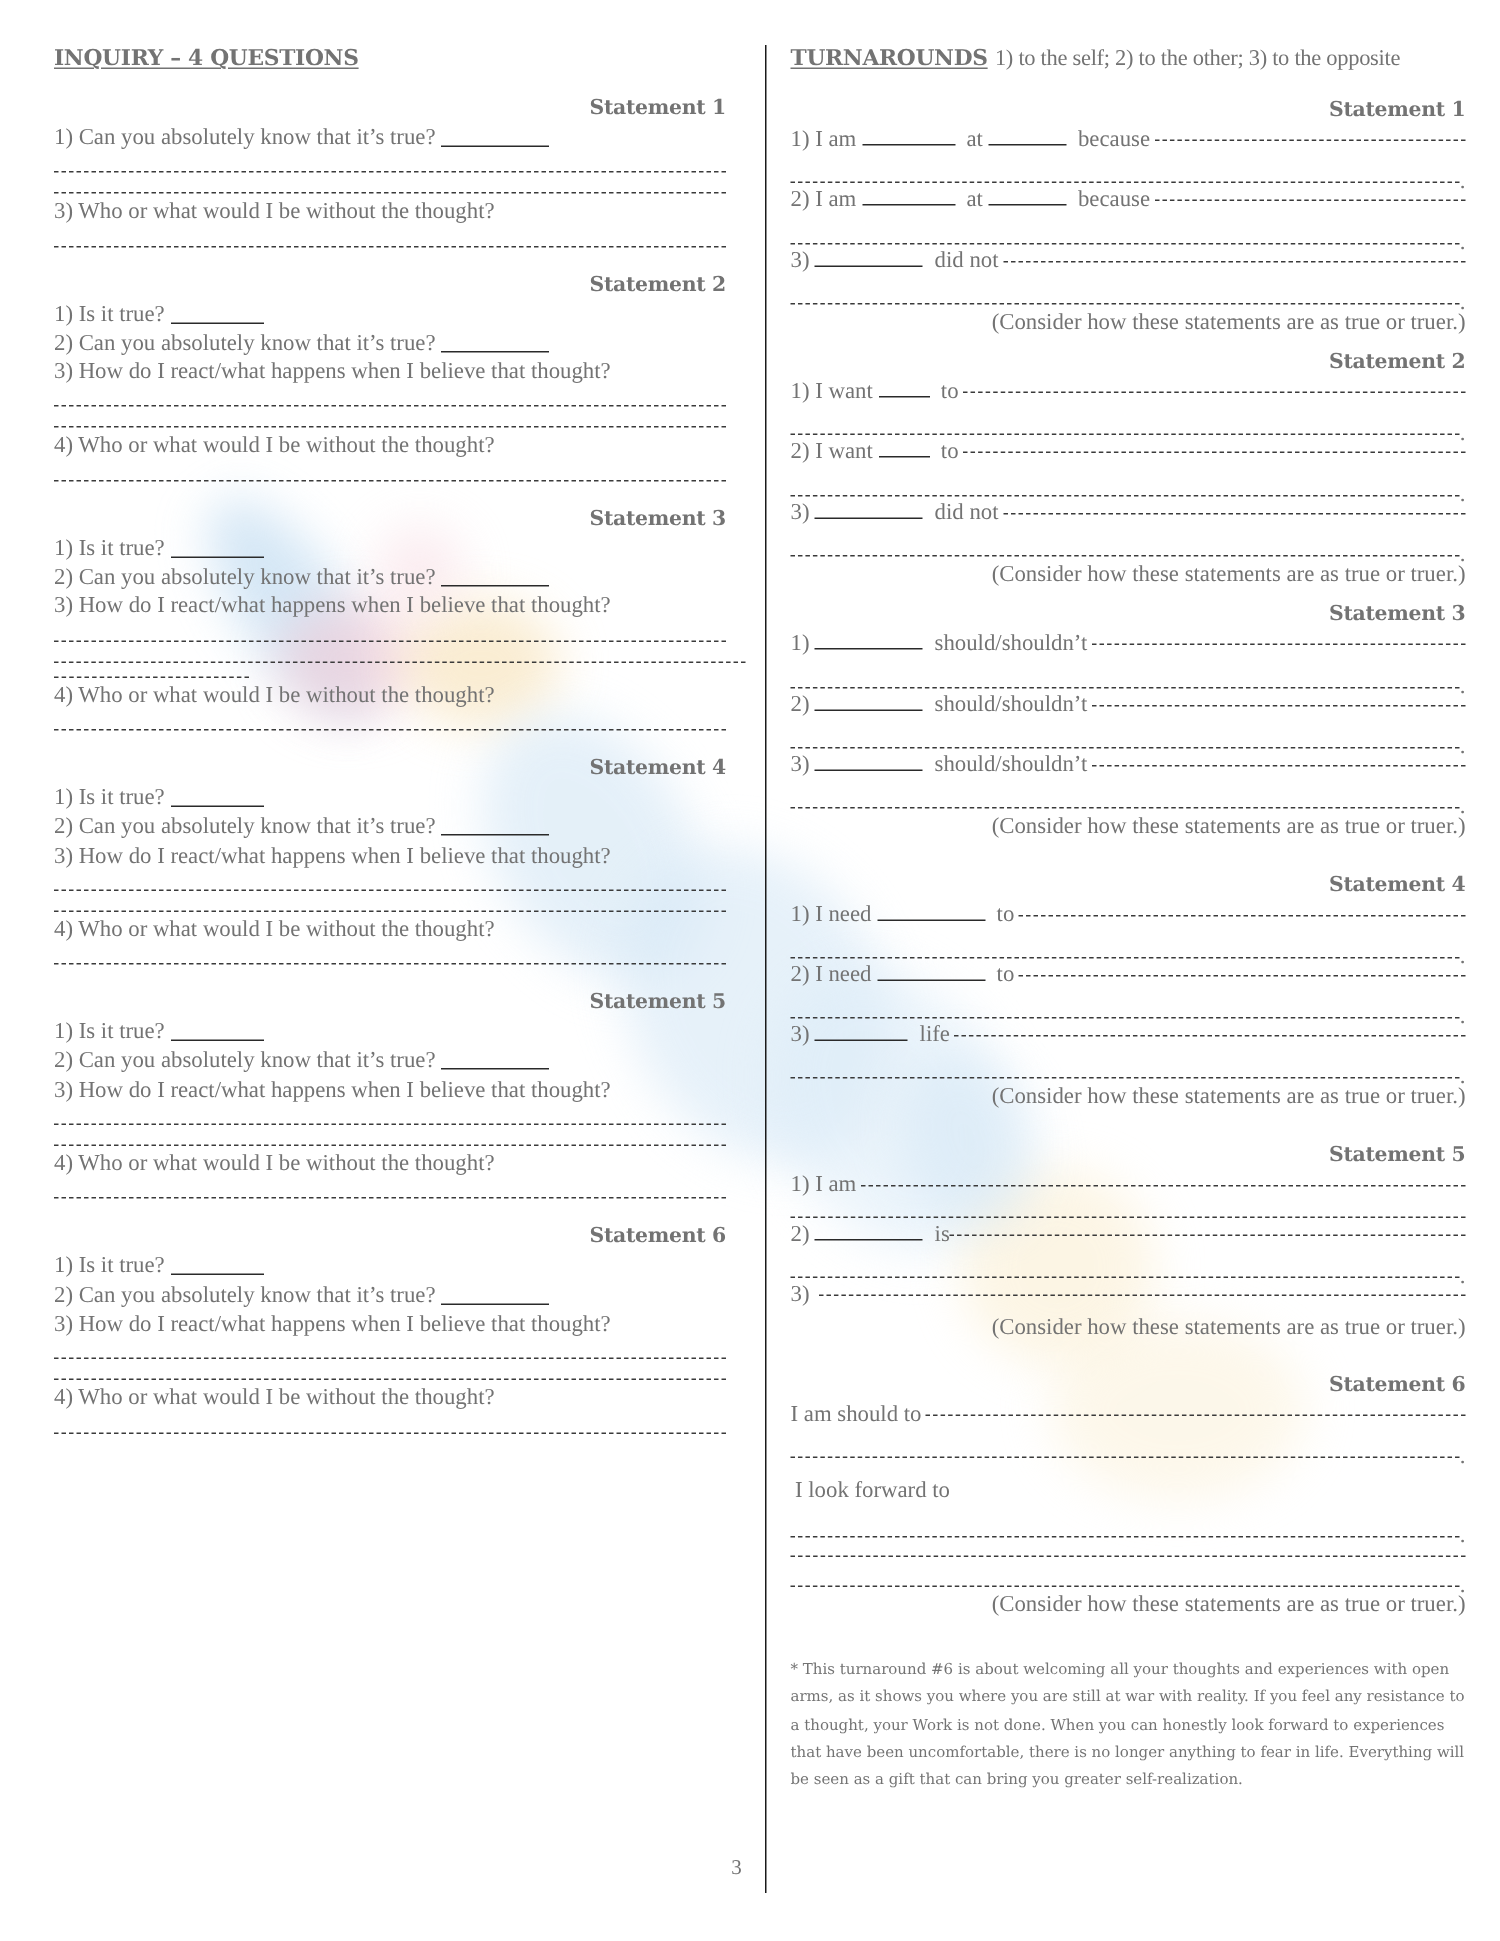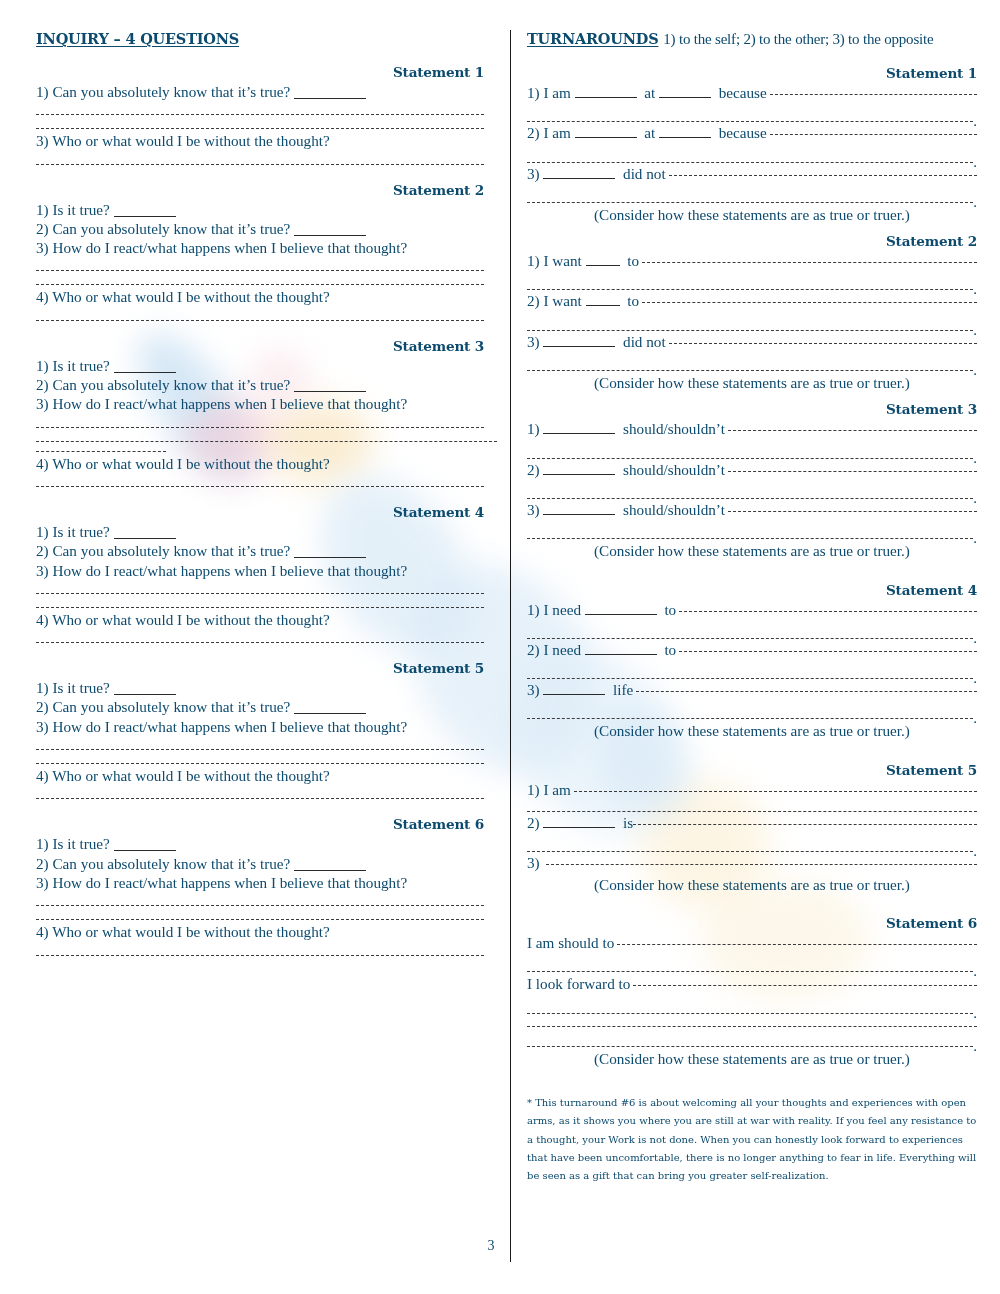--- a/index.html
+++ b/index.html
@@ -7,21 +7,21 @@
     padding: 0;
     background: #ffffff;
   }
   .page {
     position: relative;
     width: 1000px;
     height: 1294px;
     background: #ffffff;
     overflow: hidden;
     font-family: "Liberation Serif", "DejaVu Serif", serif;
-    color: #0c4a6e;
+    color: #737373;
   }
 
   
   .watermark {
     position: absolute;
     inset: 0;
     pointer-events: none;
     z-index: 0;
   }
   .wm-blob {
@@ -144,21 +144,21 @@
     height: 0;
   }
   .cont-row .dot {
     flex: 0 0 auto;
     font-size: 15.2px;
     line-height: 8px;
     position: relative;
     top: 3px;
   }
   .consider {
-    text-align: center;
+    text-align: right;
     font-size: 15.2px;
     line-height: 19.3px;
     margin-top: 2px;
     white-space: nowrap;
   }
 
   .note {
     margin-top: 26px;
     font-family: "DejaVu Serif", "Liberation Serif", serif;
     font-size: 10px;
@@ -468,21 +468,21 @@
 
       <div class="fill-row">
         <span class="lead">I am should to</span>
         <span class="tail"></span>
       </div>
       <div class="cont-row">
           <span class="tail"></span>
           <span class="dot">.</span>
         </div>
 
-      <div class="fill-row" style="margin-top:2px;">
+      <div class="fill-row" style="margin-top:12px;flex-direction:column;">
         <span class="lead">I look forward to</span>
         <span class="tail"></span>
       </div>
       <div class="cont-row">
           <span class="tail"></span>
           <span class="dot">.</span>
         </div>
       <div class="cont-row">
           <span class="tail"></span>
         </div>

